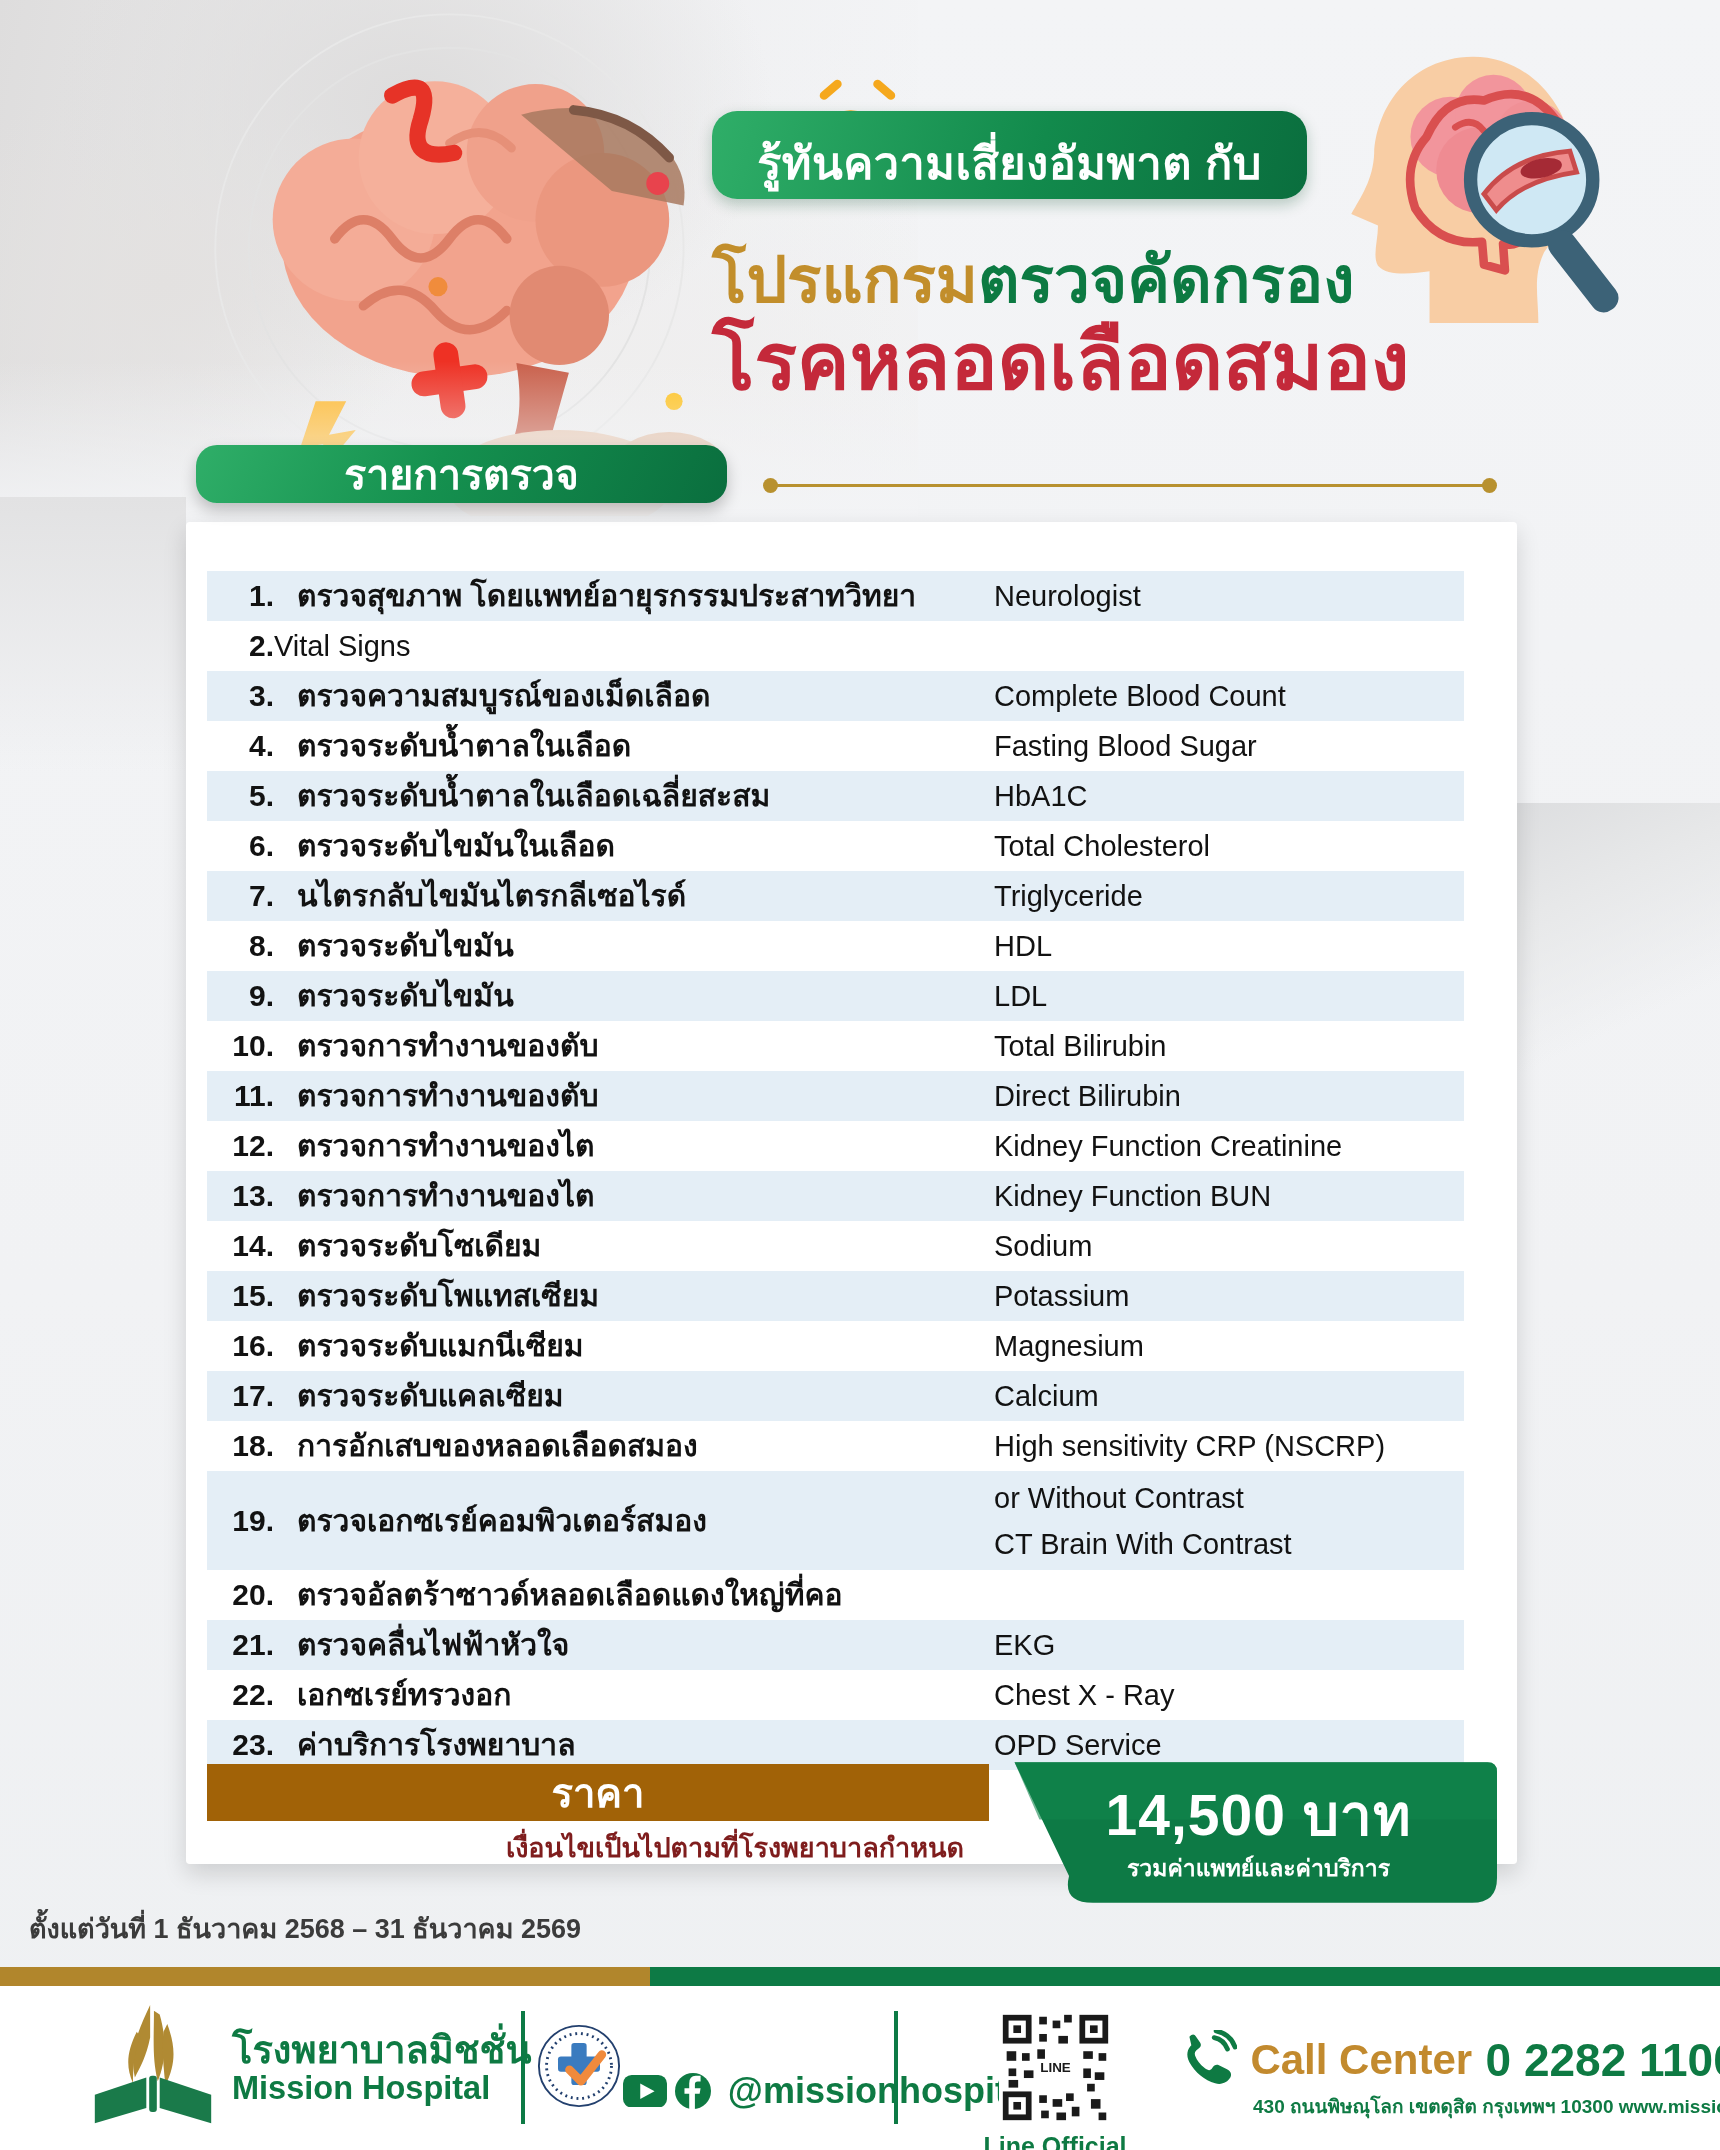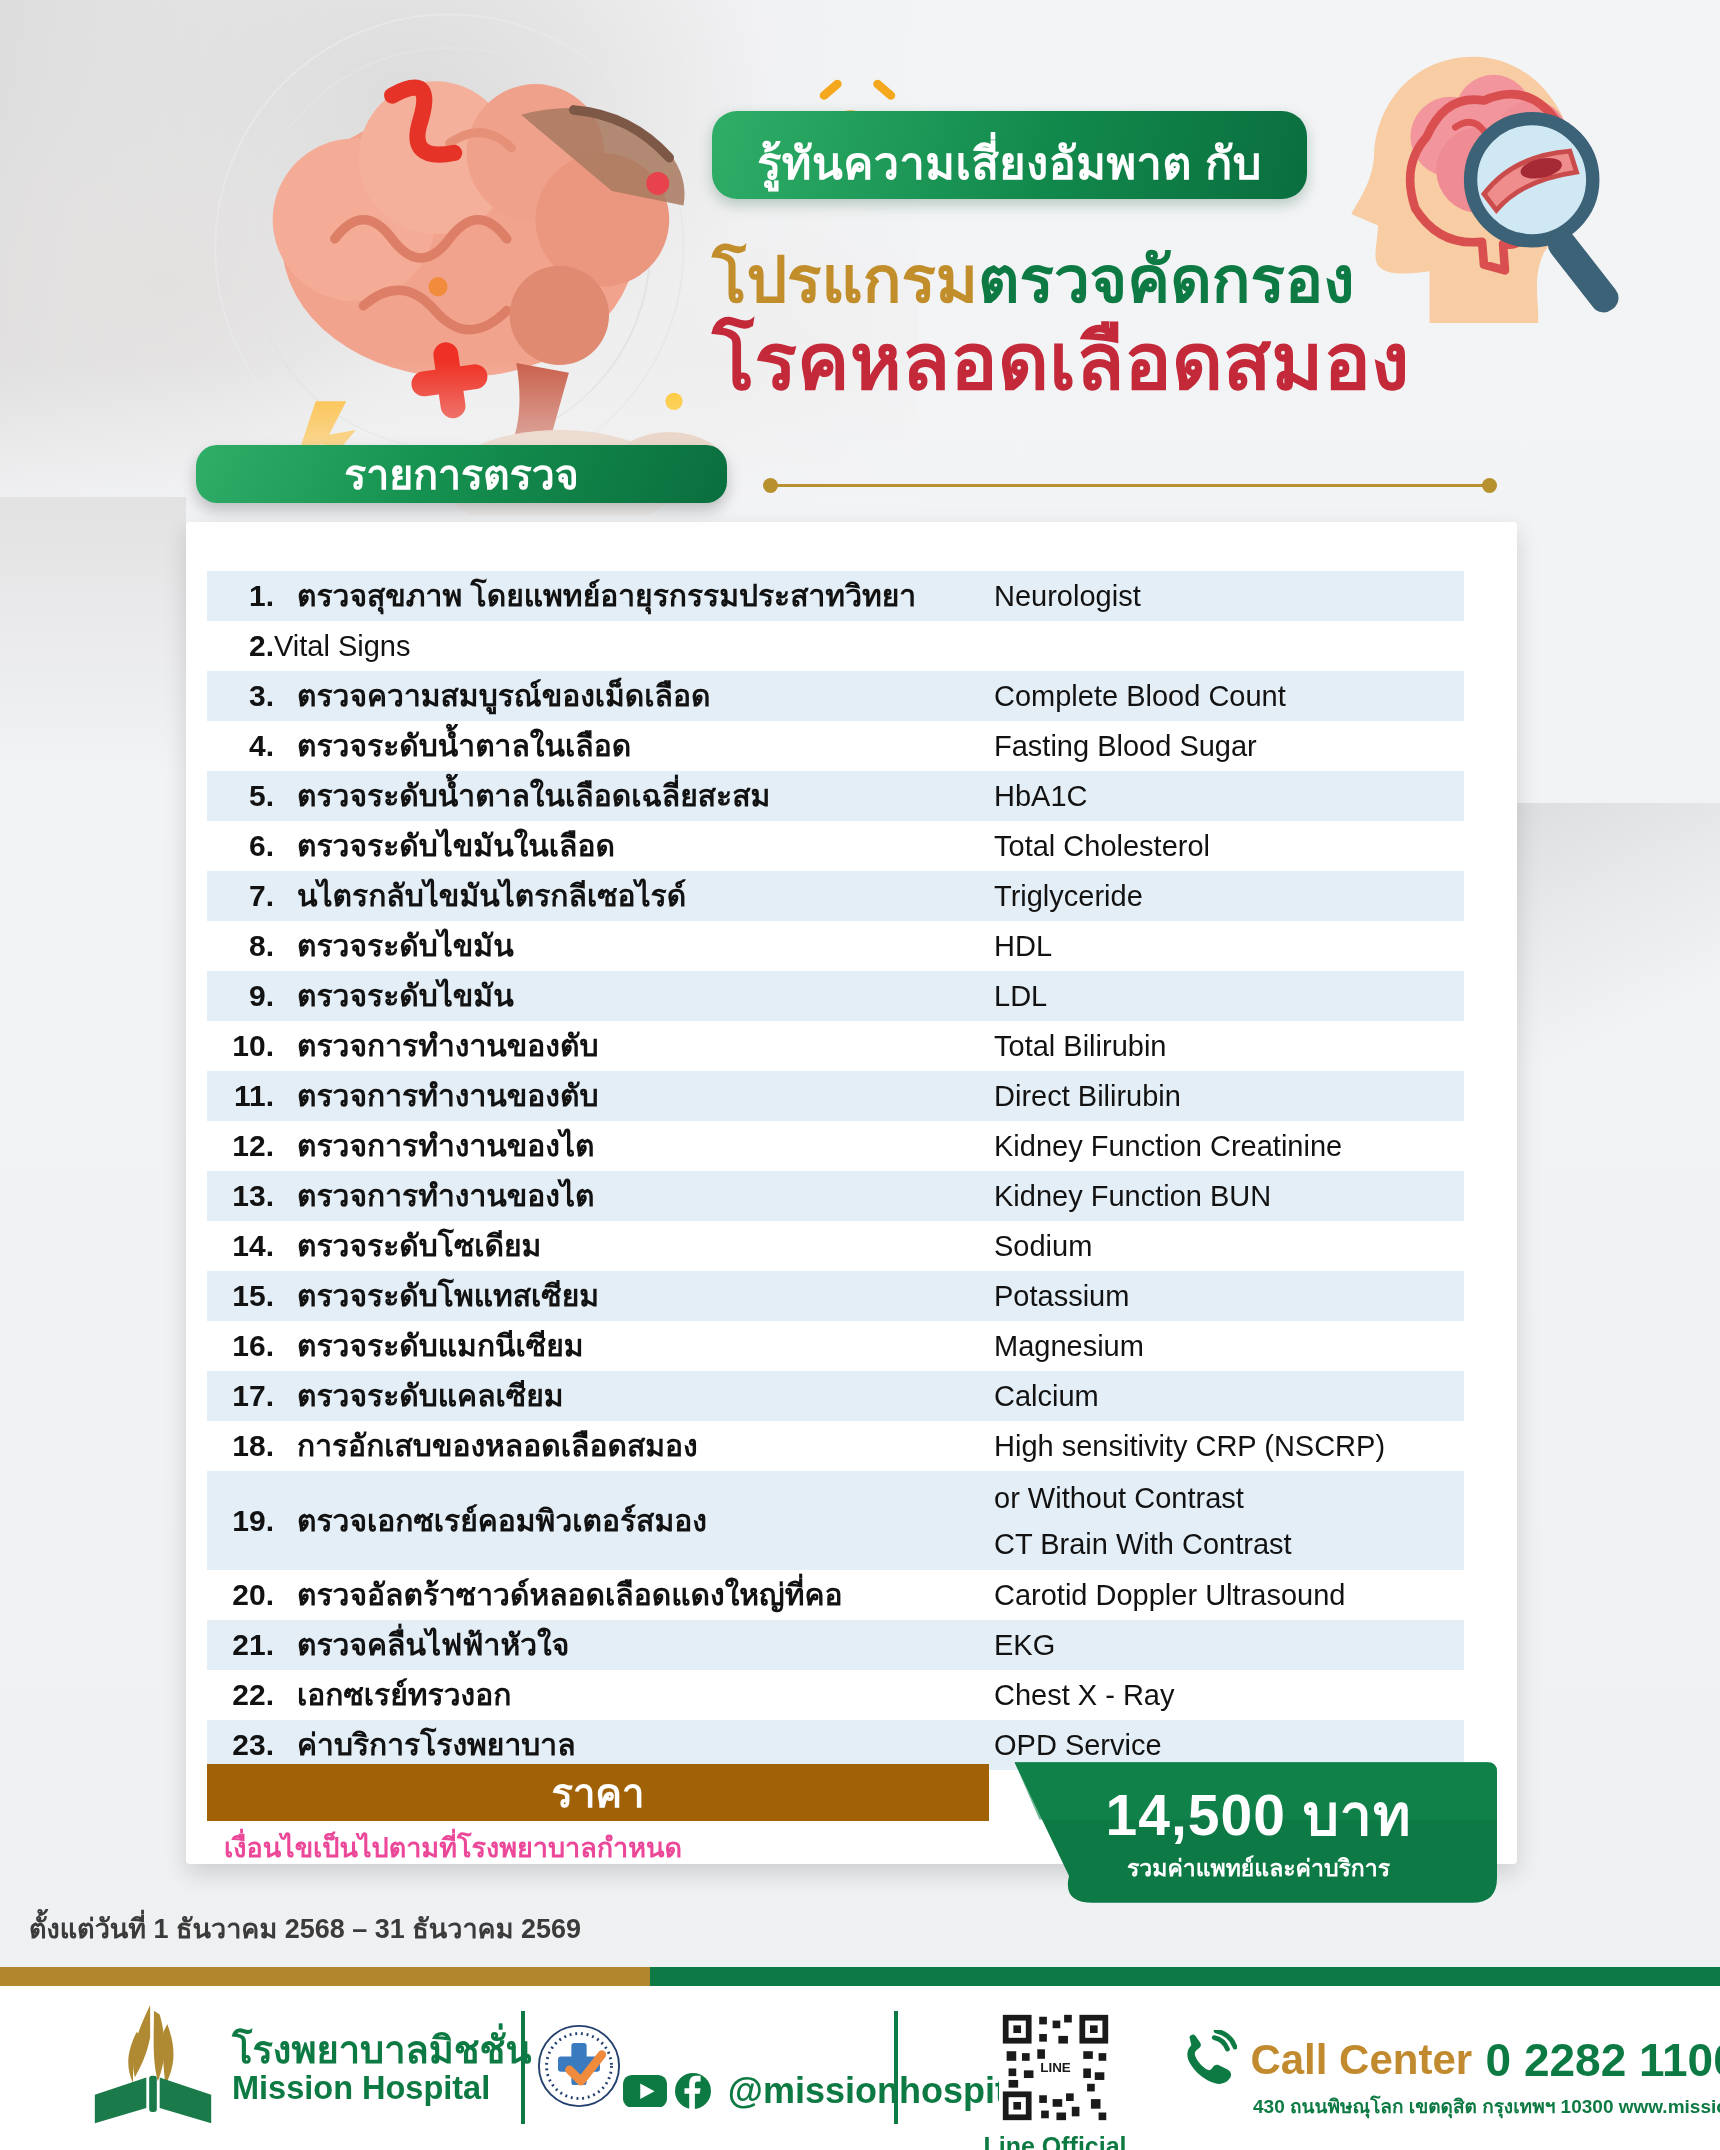--- a/index.html
+++ b/index.html
@@ -51,22 +51,22 @@
   .row.tall{height:99px;}
   .row .num{width:67px;text-align:right;font-size:30px;font-weight:600;flex:0 0 67px;}
   .row .thai{margin-left:23px;width:697px;flex:0 0 697px;font-size:30px;font-weight:600;line-height:1.05;}
   .row .eng{width:470px;flex:1 1 auto;font-size:29px;font-weight:500;line-height:50px;}
   .row.tall .eng{line-height:46px;}
 
   
   .price-bar{position:absolute;left:21px;top:1242px;width:782px;height:57px;background:#a16207;
     display:flex;align-items:center;justify-content:center;}
   .price-bar span{color:#fff;font-size:40px;font-weight:700;}
-  .condition{position:absolute;left:38px;top:1304px;width:756px;text-align:left;
-    color:#ec4899;font-size:27px;font-weight:700;}
+  .condition{position:absolute;left:22px;top:1304px;width:756px;text-align:right;
+    color:#7f1d1d;font-size:27px;font-weight:700;}
   .price-box{position:absolute;left:777px;top:1240px;width:534px;height:141px;}
   .price-box svg{position:absolute;left:0;top:0;}
   .price-amount{position:absolute;left:57px;top:7.6px;width:477px;text-align:center;
     color:#fff;font-size:57px;font-weight:800;letter-spacing:1px;}
   .price-note{position:absolute;left:57px;top:88px;width:477px;text-align:center;
     color:#fff;font-size:23px;font-weight:600;}
 
   .validity{position:absolute;left:29px;top:1907px;font-size:27px;font-weight:700;color:#3b3b3b;}
 
   
@@ -273,21 +273,20 @@
           <span class="num">19.</span>
           <span class="thai">ตรวจเอกซเรย์คอมพิวเตอร์สมอง</span>
           <span class="eng">
             <div>or Without Contrast</div>
             <div>CT Brain With Contrast</div>
           </span>
         </div>
         <div class="row">
           <span class="num">20.</span>
           <span class="thai">ตรวจอัลตร้าซาวด์หลอดเลือดแดงใหญ่ที่คอ</span>
-          <span class="eng">Carotid Doppler Ultrasound</span>
         </div>
         <div class="row alt">
           <span class="num">21.</span>
           <span class="thai">ตรวจคลื่นไฟฟ้าหัวใจ</span>
           <span class="eng">EKG</span>
         </div>
         <div class="row">
           <span class="num">22.</span>
           <span class="thai">เอกซเรย์ทรวงอก</span>
           <span class="eng">Chest X - Ray</span>

